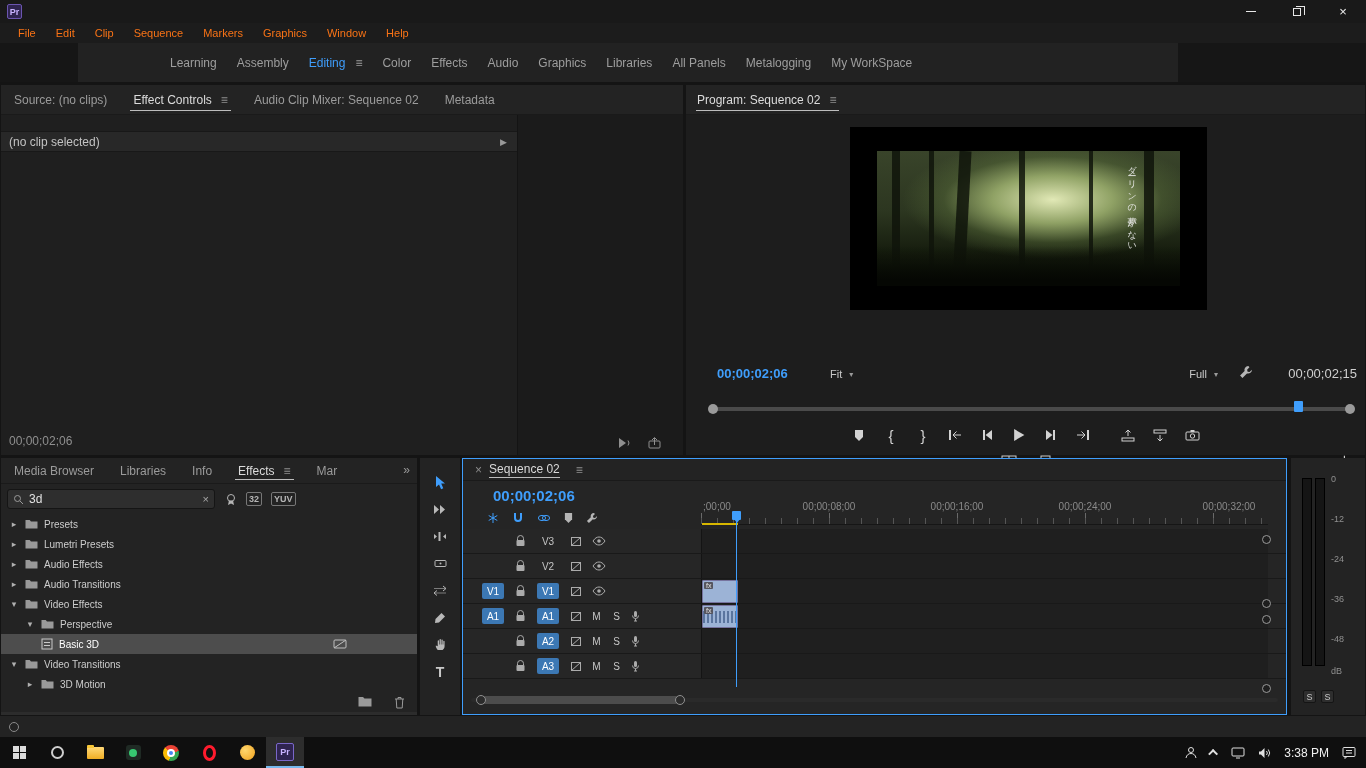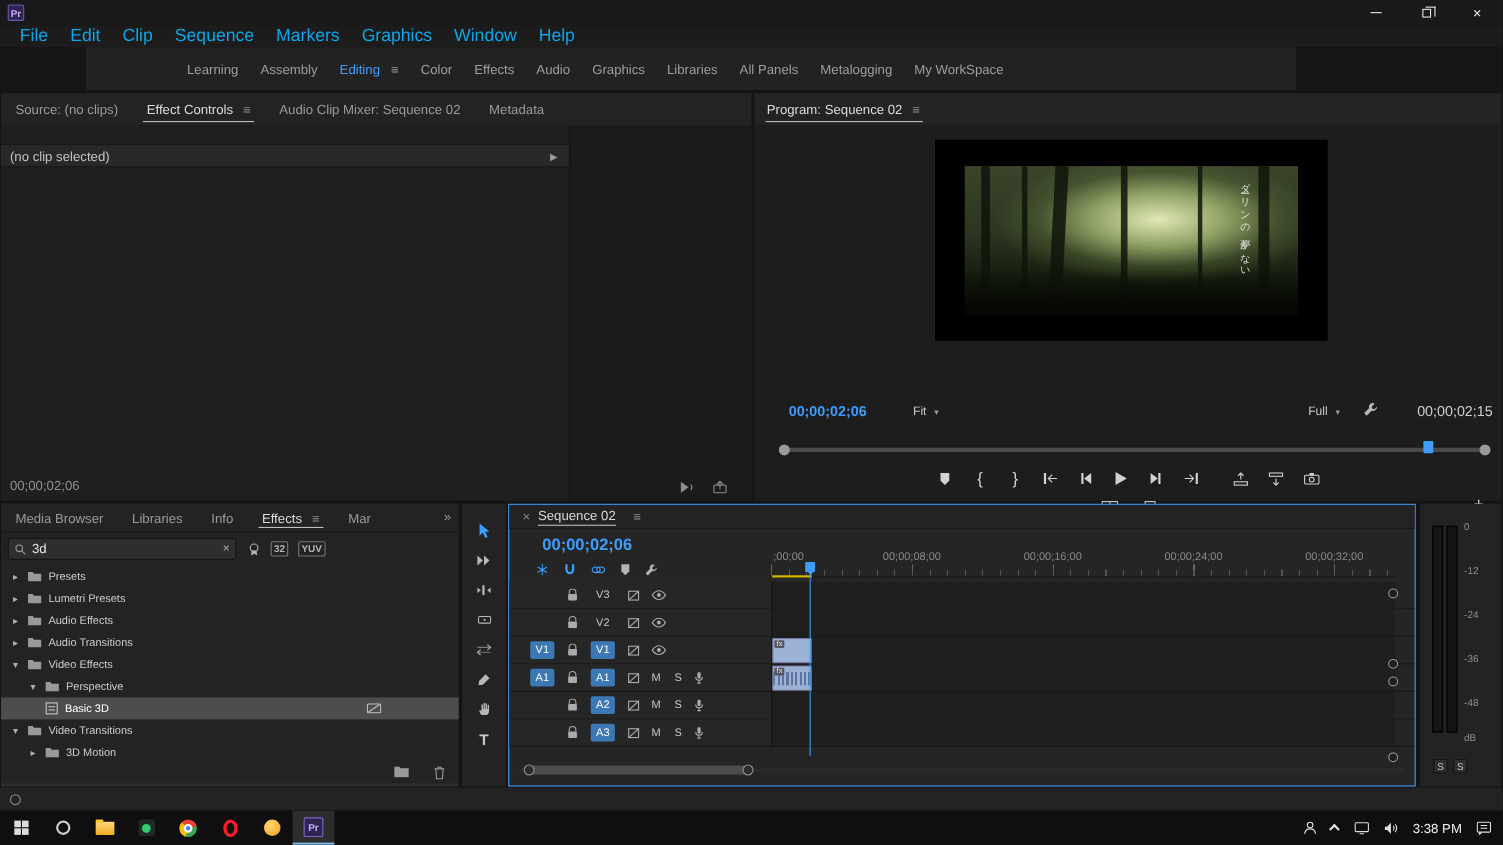--- a/index.html
+++ b/index.html
@@ -13,21 +13,21 @@
               font-size:9px; font-weight:bold; display:flex; align-items:center; justify-content:center; border-radius:2px; }
   .title-text { color:#d6d6d6; font-size:12px; white-space:nowrap; }
   .win-controls { margin-left:auto; display:flex; height:100%; }
   .win-btn { width:46px; height:100%; display:flex; align-items:center; justify-content:center; color:#eee; font-size:13px; }
   .icon-min { width:10px; height:1px; background:#e8e8e8; }
   .icon-restore { width:8px; height:8px; border:1px solid #e8e8e8; position:relative; background:#191919; }
   .icon-restore::before { content:""; position:absolute; top:-3px; left:2px; width:8px; height:8px; border:1px solid #e8e8e8; border-width:1px 1px 0 0; }
 
   
   .menubar { position:absolute; top:23px; left:0; right:0; height:20px; background:#1c1c1c; display:flex; align-items:center; padding-left:8px; }
-  .menu-item { color:#0ea5e9; font-size:16px; padding:0 10px; }
+  .menu-item { color:#f97316; font-size:11px; padding:0 10px; }
 
   
   .workspacebar { position:absolute; top:43px; left:0; right:0; height:39px; background:#161616; }
   .ws-inner { position:absolute; left:78px; right:188px; top:0; bottom:0; background:#222; display:flex; align-items:center; gap:20px; padding-left:92px; }
   .ws-item { color:#9e9e9e; font-size:12px; white-space:nowrap; }
   .ws-item.active { color:#3f9efc; }
   .ws-menu { color:#9e9e9e; margin-left:10px; font-size:12px; }
 
   
   .panel { position:absolute; background:#232323; }
@@ -592,21 +592,21 @@
             <path d="M8.5 1a3.5 3.5 0 0 0-3.3 4.6L1 9.8 3.2 12l4.2-4.2A3.5 3.5 0 0 0 12 4.3L9.8 6.5 8 6.2 7.5 4.4 9.7 2.2A3.5 3.5 0 0 0 8.5 1z" fill="currentColor"></path>
           </svg>
         </span>
     </div>
 
     <div class="tl-ruler">
       <span class="tl-rlabel first" style="left:2px;">;00;00</span>
       <span class="tl-rlabel" style="left:128px;">00;00;08;00</span>
       <span class="tl-rlabel" style="left:256px;">00;00;16;00</span>
       <span class="tl-rlabel" style="left:384px;">00;00;24;00</span>
-      <span class="tl-rlabel" style="left:512px;">00;00;32;00</span>
+      <span class="tl-rlabel" style="left:528px;">00;00;32;00</span>
     </div>
     <div class="tl-render-bar"></div>
 
     <div class="tl-body">
 
       <div class="tl-row">
         <div class="th">
           <span class="cell c-src"></span>
           <span class="cell c-ic">
               <svg width="11" height="12" viewBox="0 0 11 12">

